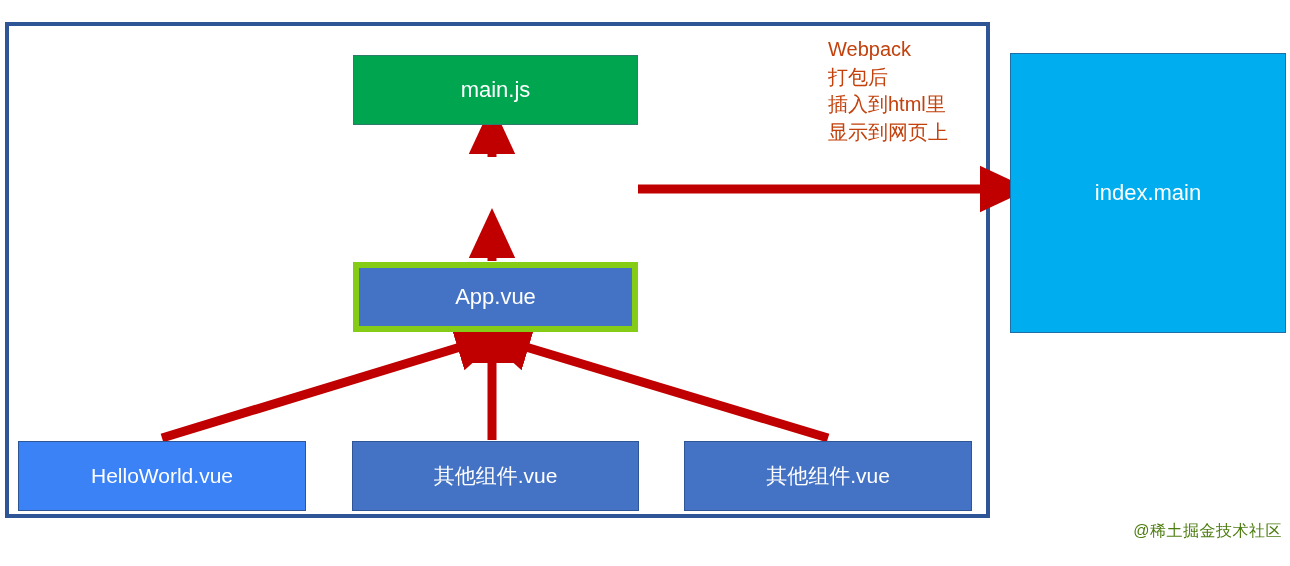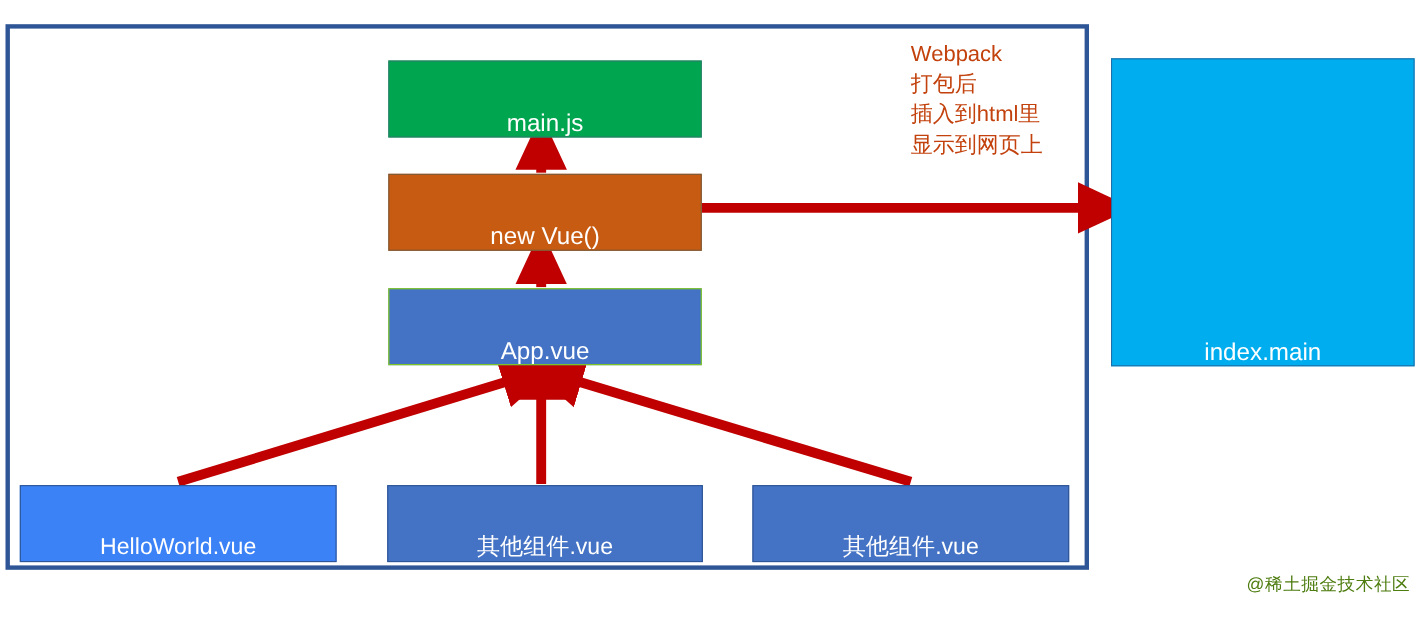--- a/index.html
+++ b/index.html
@@ -26,21 +26,21 @@
     border: 4px solid #2E5596;
     box-sizing: border-box;
     background: #ffffff;
   }
 
   
   .node {
     position: absolute;
     box-sizing: border-box;
     display: flex;
-    align-items: flex-end;
+    align-items: center;
     justify-content: center;
     color: #ffffff;
     text-align: center;
     line-height: 1.15;
     white-space: nowrap;
   }
 
   .node-mainjs {
     left: 353px; top: 55px;
     width: 285px; height: 70px;
@@ -52,21 +52,21 @@
     left: 353px; top: 158px;
     width: 285px; height: 70px;
     background: #C75B12;
     border: 1px solid #7A5A3A;
     font-size: 22px;
   }
   .node-appvue {
     left: 353px; top: 262px;
     width: 285px; height: 70px;
     background: #4472C4;
-    border: 1px solid #84cc16;
+    border: 6px solid #84cc16;
     font-size: 22px;
   }
   .node-hello {
     left: 18px; top: 441px;
     width: 288px; height: 70px;
     background: #3b82f6;
     border: 1px solid #2E5596;
     font-size: 21px;
   }
   .node-other1 {
@@ -158,23 +158,20 @@
 
     <g>
       <line x1="828" y1="438" x2="506" y2="341" stroke="#C00000" stroke-width="9" marker-end="url(#ah)"></line>
     </g>
   </svg>
 
   <div class="node node-mainjs">
     <span>main.js</span>
   </div>
 
-  <div class="node node-newvue">
-    <span>new Vue()</span>
-  </div>
 
   <div class="node node-appvue">
     <span>App.vue</span>
   </div>
 
   <div class="node node-hello">
     <span>HelloWorld.vue</span>
   </div>
 
   <div class="node node-other1">

